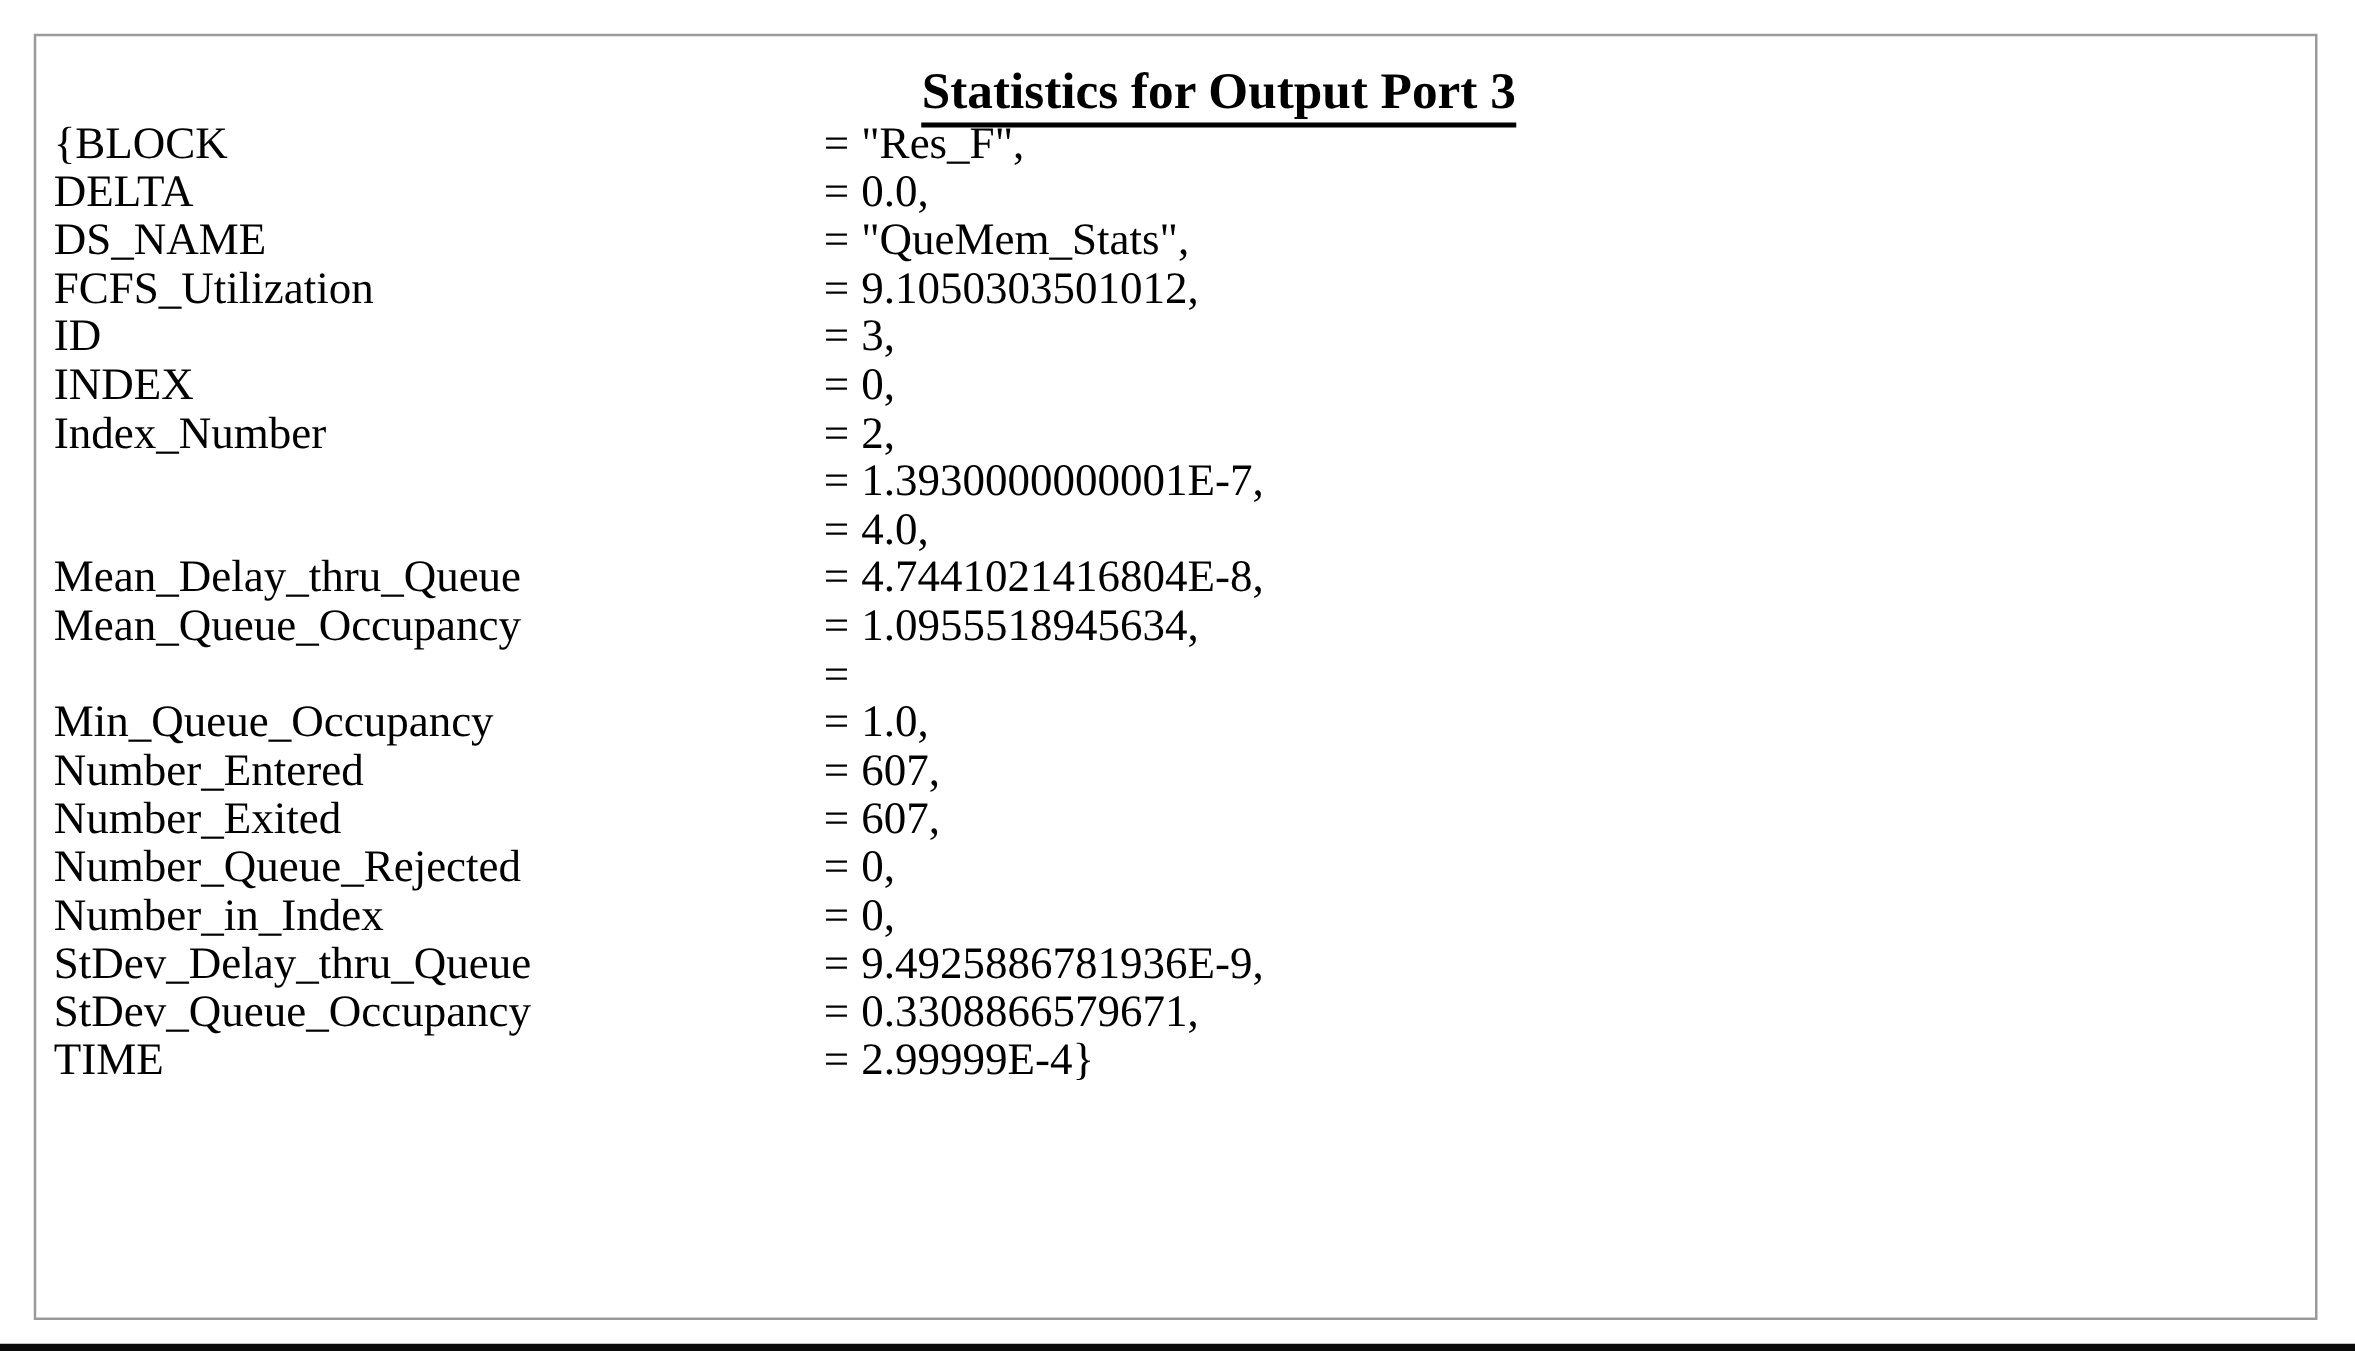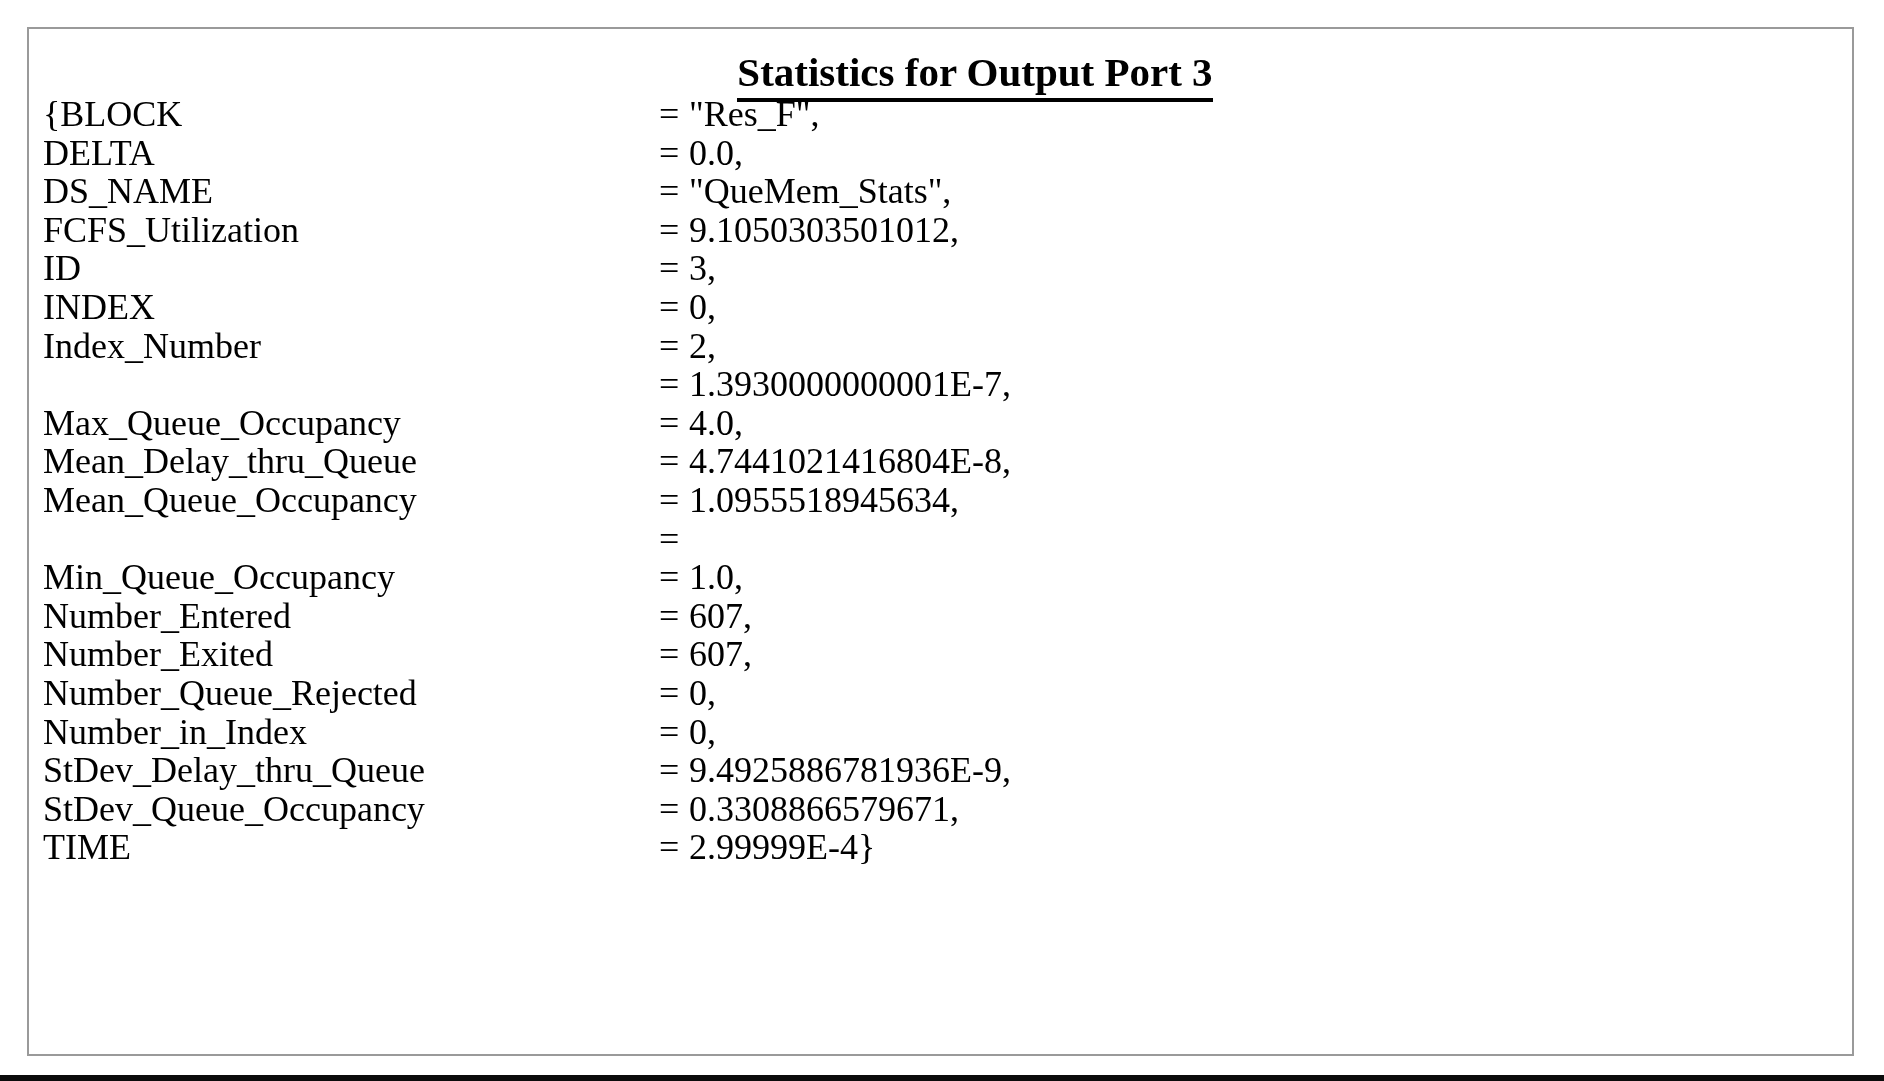--- a/index.html
+++ b/index.html
@@ -150,21 +150,20 @@
         <div class="stat-row">
           <span class="stat-key">Index_Number</span>
           <span class="stat-eq">=</span>
           <span class="stat-value">2,</span>
         </div>
         <div class="stat-row">
           <span class="stat-eq">=</span>
           <span class="stat-value">1.3930000000001E-7,</span>
         </div>
         <div class="stat-row">
-          <span class="stat-key">Max_Queue_Occupancy</span>
           <span class="stat-eq">=</span>
           <span class="stat-value">4.0,</span>
         </div>
         <div class="stat-row">
           <span class="stat-key">Mean_Delay_thru_Queue</span>
           <span class="stat-eq">=</span>
           <span class="stat-value">4.7441021416804E-8,</span>
         </div>
         <div class="stat-row">
           <span class="stat-key">Mean_Queue_Occupancy</span>

